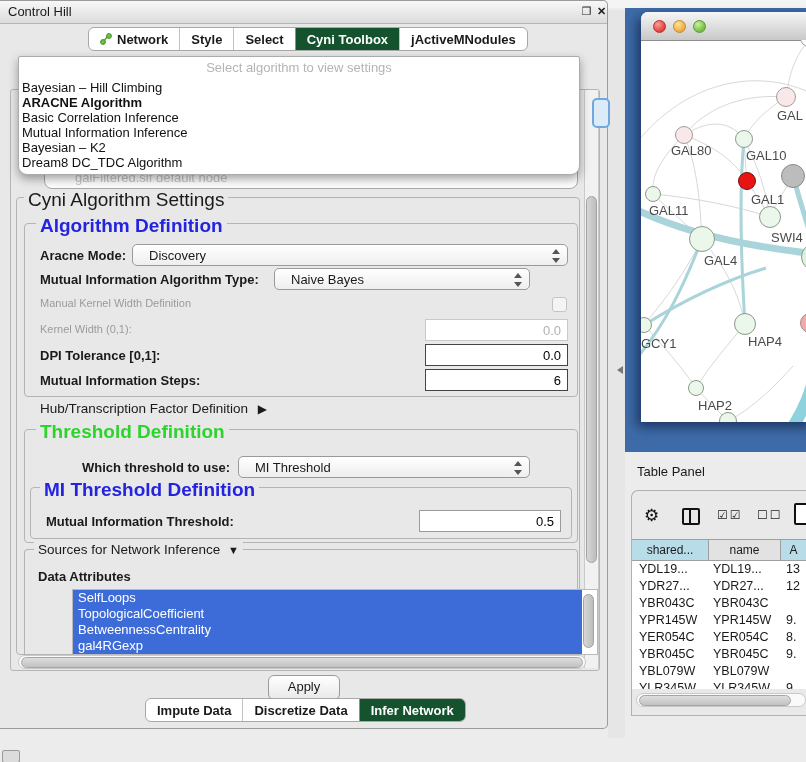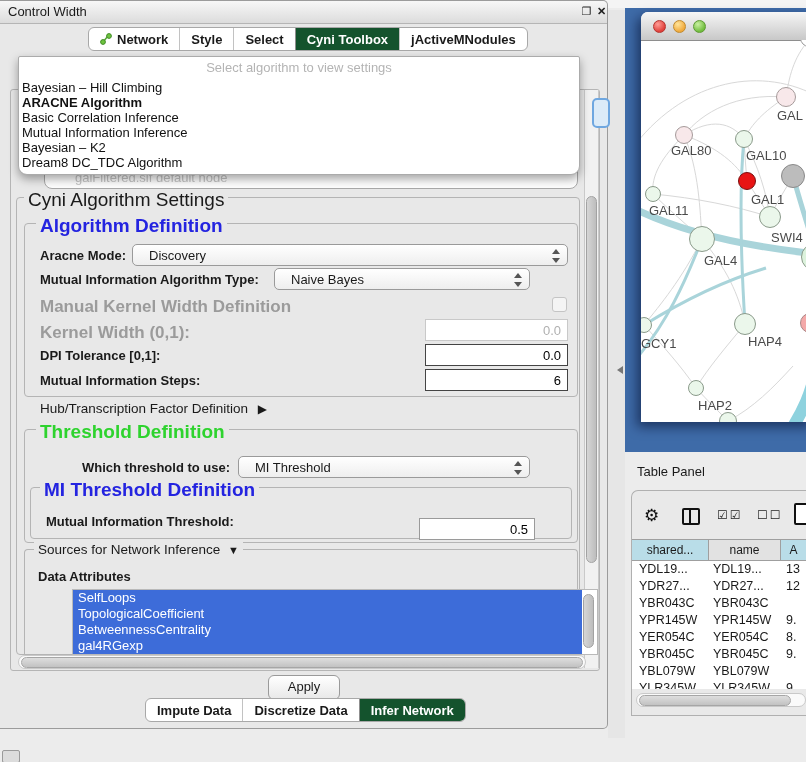--- a/index.html
+++ b/index.html
@@ -37,21 +37,21 @@
   #focus-frag{left:592px;top:97px;width:14px;height:26px;border:2px solid #6fa7e0;border-radius:5px;
               background:#dcebf8;z-index:4;}
 
   
   #outer-box{left:10px;top:88px;width:588px;height:580px;border:1px solid #b5b5b5;border-radius:3px;background:#e8e8e8;}
   .grp{border:1px solid #b4b4b4;border-radius:4px;}
   .grplabel{position:absolute;background:#e8e8e8;padding:0 4px;font-size:19px;white-space:nowrap;}
   .blue{color:#2424e0;font-weight:700;}
   .green{color:#2ed32e;font-weight:700;}
   .blabel{font-weight:700;font-size:13px;white-space:nowrap;}
-  .dlabel{font-weight:700;font-size:17px;color:#9b9b9b;white-space:nowrap;}
+  .dlabel{font-weight:400;font-size:11px;color:#9b9b9b;white-space:nowrap;}
 
   .combo{background:linear-gradient(#ffffff,#eeeeee);border:1px solid #9a9a9a;border-radius:5px;
          height:22px;line-height:22px;padding-left:16px;font-size:13px;box-sizing:border-box;}
   .stepper{position:absolute;right:7px;top:4px;width:9px;height:14px;}
   .stepper:before{content:"";position:absolute;left:1px;top:0;border:4px solid transparent;border-bottom:5px solid #555;border-top:none;}
   .stepper:after{content:"";position:absolute;left:1px;bottom:0;border:4px solid transparent;border-top:5px solid #555;border-bottom:none;}
 
   .field{box-sizing:border-box;height:22px;background:#fff;border:1px solid #444;font-size:13px;
          text-align:right;padding:4px 6px;font-family:"Liberation Sans",sans-serif;}
   .field.dis{border:1px solid #c9c9c9;color:#b0b0b0;}
@@ -117,21 +117,21 @@
 </head>
 <body>
 
 <div id="screen">
 
   <div class="abs" id="topstrip"></div>
   <div class="abs" id="topleft-frag"></div>
 
   <div class="abs" id="cpanel">
     <div class="abs" id="cpanel-titlebar">
-      <div class="abs" id="cpanel-title">Control Width</div>
+      <div class="abs" id="cpanel-title">Control Hill</div>
       <div class="abs winbtn" style="left:580px;">❐</div>
       <div class="abs winbtn" style="left:595px;font-weight:700;">✕</div>
     </div>
 
     <div class="abs seg-bar" style="left:88px;top:26px;">
       <div class="seg">
         <span style="margin-right:5px;display:inline-block;width:12px;height:12px;">
           <svg width="12" height="12">
               <line x1="3" y1="9" x2="8" y2="3" stroke="#59a839" stroke-width="1.5"></line>
               <circle cx="3" cy="9" r="2.4" fill="#6fc43f" stroke="#3f8a26"></circle>
@@ -205,21 +205,21 @@
     <div class="abs blabel" style="left:82px;top:459px;z-index:3;">Which threshold to use:</div>
     <div class="abs combo" style="left:238px;top:455px;width:292px;z-index:3;">
       <span>MI Threshold</span>
       <span class="stepper"></span>
     </div>
 
     <div class="abs grp" style="left:30px;top:486px;width:540px;height:50px;z-index:2;"></div>
     <div class="grplabel blue" style="left:40px;top:478px;z-index:3;">MI Threshold Definition</div>
 
     <div class="abs blabel" style="left:46px;top:513px;z-index:3;">Mutual Information Threshold:</div>
-    <input class="abs field" style="left: 419px; top: 509px; width: 116px; border-color: rgb(154, 154, 154); z-index: 3; margin-top: 8px;" value="0.5">
+    <input class="abs field" style="left: 419px; top: 509px; width: 142px; border-color: rgb(154, 154, 154); z-index: 3;" value="0.5">
 
     <div class="abs grp" style="left:24px;top:548px;width:552px;height:104px;border-bottom:none;border-radius:4px 4px 0 0;z-index:2;"></div>
     <div class="grplabel" style="left:34px;top:541px;z-index:3;font-size:13.5px;">
       <span>Sources for Network Inference</span>
       <span style="font-size:11px;margin-left:4px;">▼</span>
     </div>
     <div class="abs blabel" style="left:38px;top:568px;z-index:3;">Data Attributes</div>
 
     <div class="abs" id="attr-list" style="z-index:3;margin-left:28px;">
       <div class="attr-item">SelfLoops</div>

